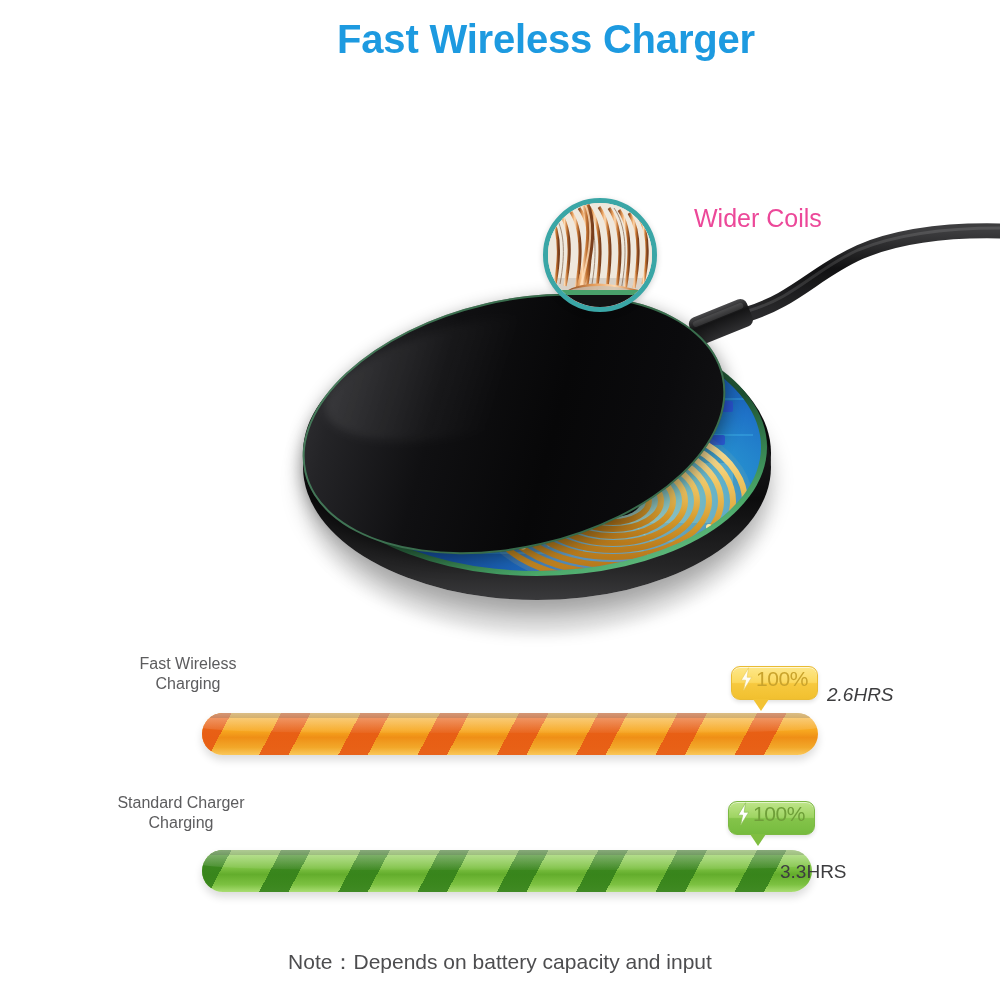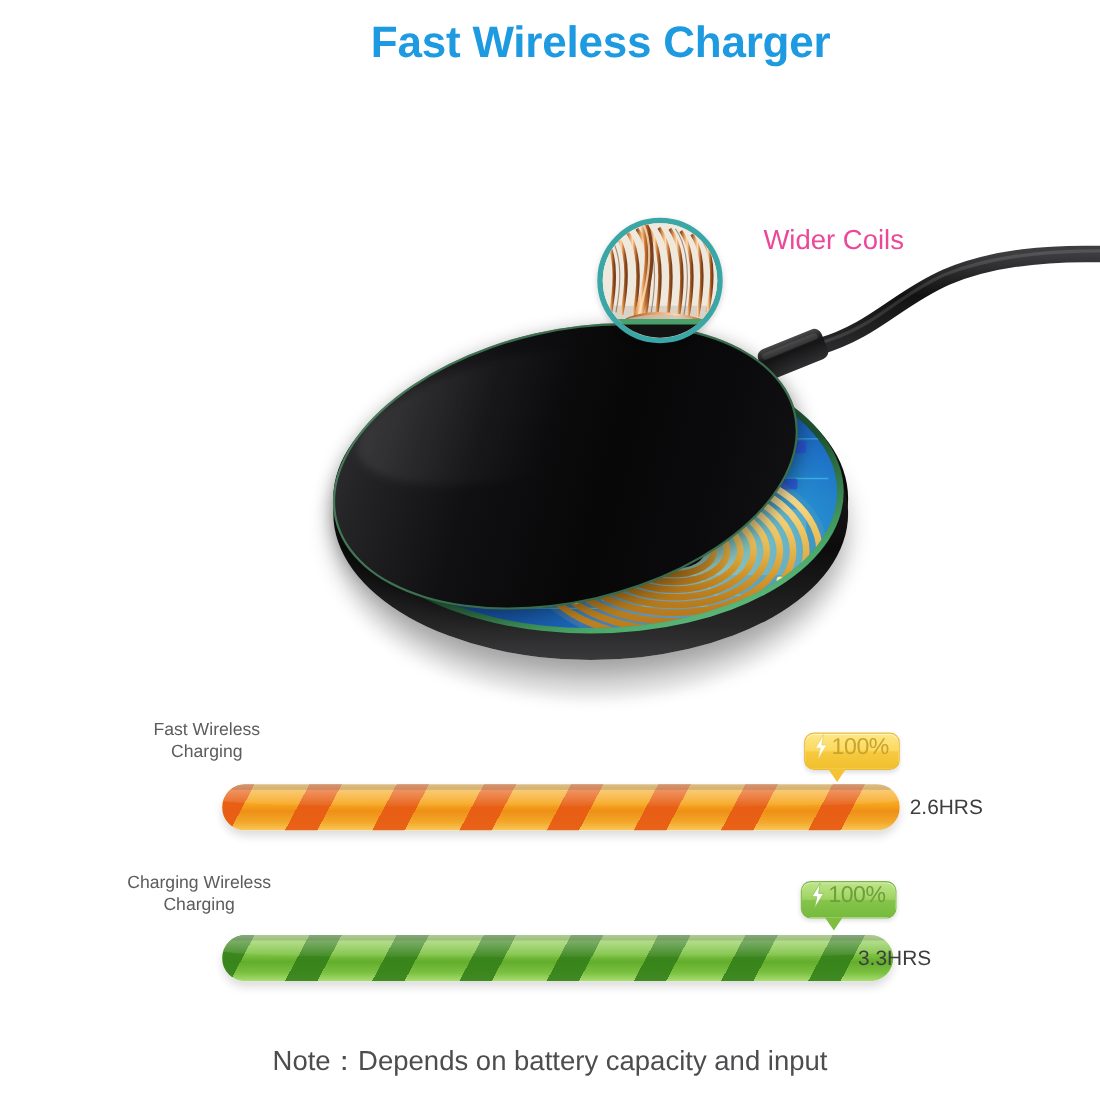--- a/index.html
+++ b/index.html
@@ -163,21 +163,21 @@
     background:linear-gradient(180deg,#bfe58a 0%,#9ed462 48%,#84c44a 52%,#76bb3e 100%);
     border:1px solid #7cb943;
     box-shadow:inset 0 1px 0 rgba(255,255,255,.55),0 2px 4px rgba(0,0,0,.12);
   }
   .badge-green .pct{color:#6f9f39;}
   .badge-green-tail{border-top:12px solid #7fbe41;}
 
   
   .note{
     position:absolute;left:0;top:948px;width:1000px;text-align:center;
-    font-size:25px;color:#4d4d4f;
+    font-size:21px;color:#4d4d4f;
   }
 </style>
 </head>
 <body>
 
 <div class="stage">
 
   <div class="title">Fast Wireless Charger</div>
 
   <svg class="cable" viewBox="0 0 1000 1000" aria-hidden="true">
@@ -346,24 +346,24 @@
     <span class="pct">100%</span>
   </div>
   <div class="badge-tail badge-orange-tail" style="left:753px;top:699px;"></div>
 
   <div class="bar" style="left:202px;top:713px;width:616px;">
     <div class="bar-fill" style="background:linear-gradient(180deg,#f6b53b 0%,#f7a71f 42%,#ef8f16 58%,#f2a82a 82%,#fac75a 100%);"></div>
     <div class="bar-stripes" style="background:repeating-linear-gradient(118deg, rgba(231,90,20,0.92) 0px, rgba(231,90,20,0.92) 26px, rgba(231,90,20,0) 26px, rgba(231,90,20,0) 70px);"></div>
     <div class="bar-darktop"></div>
     <div class="bar-gloss"></div>
   </div>
-  <div class="hrs" style="left:827px;top:724px;">2.6HRS</div>
+  <div class="hrs" style="left:827px;top:684px;font-style:italic;">2.6HRS</div>
 
   <div class="bar-label" style="left:105px;top:793px;width:152px;">
-    <div>Charging Wireless</div>
+    <div>Standard Charger</div>
     <div>Charging</div>
   </div>
 
   <div class="badge badge-green" style="left:728px;top:801px;">
     <svg class="bolt" viewBox="0 0 17 24" aria-hidden="true">
       <path d="M10.6,0.8 L3.2,13.2 L7.6,13.2 L5.6,23.2 L13.8,10.2 L9.2,10.2 Z" fill="#ffffff" stroke="#8cc155" stroke-width="0.7"></path>
     </svg>
     <span class="pct">100%</span>
   </div>
   <div class="badge-tail badge-green-tail" style="left:750px;top:834px;"></div>

